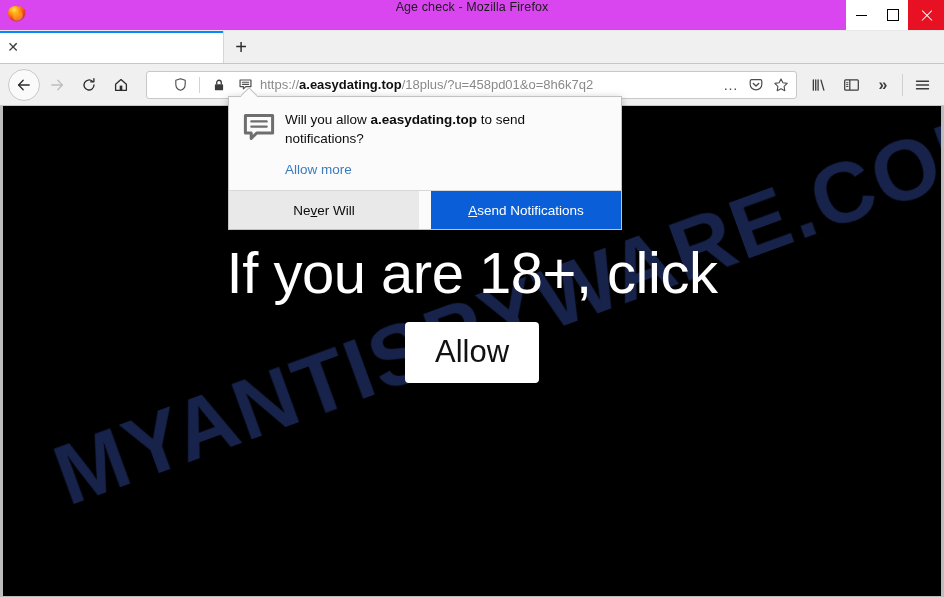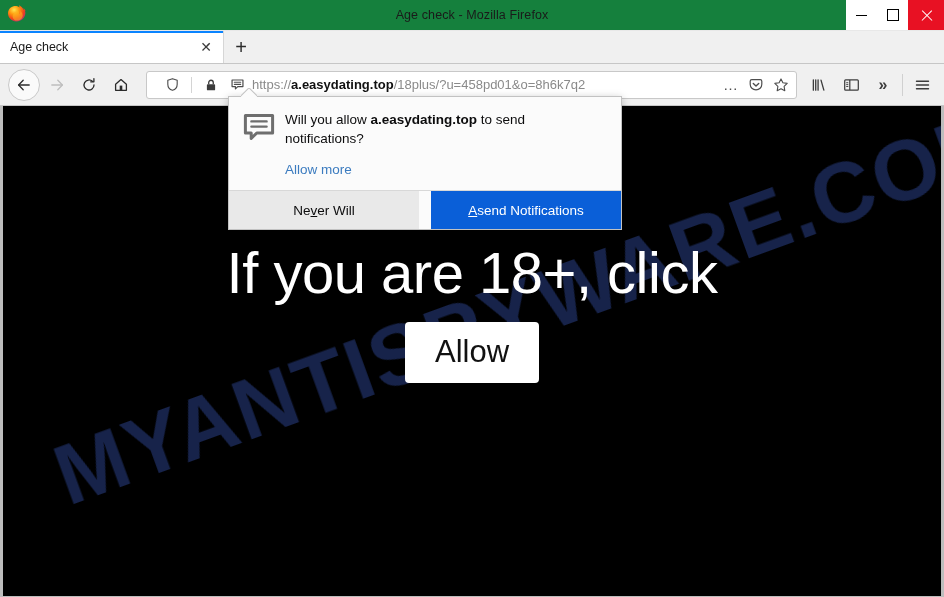--- a/index.html
+++ b/index.html
@@ -22,24 +22,24 @@
     height: 597px;
     background: #f4f4f4;
     box-sizing: border-box;
     overflow: hidden;
   }
 
   
   .titlebar {
     position: relative;
     height: 30px;
-    background: #15803d;
+    background: #d946ef;
     border-bottom: 1px solid #e8e8e8;
     display: flex;
-    align-items: center;
+    align-items: flex-start;
   }
   .ff-logo {
     position: absolute;
     left: 6px;
     top: 3px;
     width: 22px;
     height: 22px;
   }
   .title-text {
     width: 100%;
@@ -160,21 +160,21 @@
 
   .urlbar {
     flex: 1;
     height: 28px;
     margin: 0 6px 0 8px;
     background: #ffffff;
     border: 1px solid #c8c8c8;
     border-radius: 3px;
     display: flex;
     align-items: center;
-    padding: 0 4px 0 14px;
+    padding: 0 4px 0 22px;
     box-sizing: border-box;
     min-width: 0;
   }
   .url-ident {
     display: flex; align-items: center; gap: 4px;
     flex: none;
   }
   .url-sep {
     width: 1px; height: 16px; background: #d4d4d4; margin: 0 4px;
   }
@@ -360,21 +360,20 @@
           <i class="glyph-max"></i>
         </div>
       <div class="win-btn close">
           <i class="glyph-close"></i>
         </div>
     </div>
   </div>
 
   <div class="tabstrip">
     <div class="tab">
-      <span class="tab-title">Age check</span>
       <span class="tab-close">✕</span>
     </div>
     <div class="newtab">+</div>
   </div>
 
   <div class="navbar">
     <div class="navbtn back">
       <svg width="16" height="16" viewBox="0 0 16 16">
         <path d="M7.2 3.3 2.6 8l4.6 4.7" fill="none" stroke="#2b2b2b" stroke-width="1.3" stroke-linecap="round" stroke-linejoin="round"></path>
         <path d="M2.8 8h10.4" fill="none" stroke="#2b2b2b" stroke-width="1.3" stroke-linecap="round"></path>

